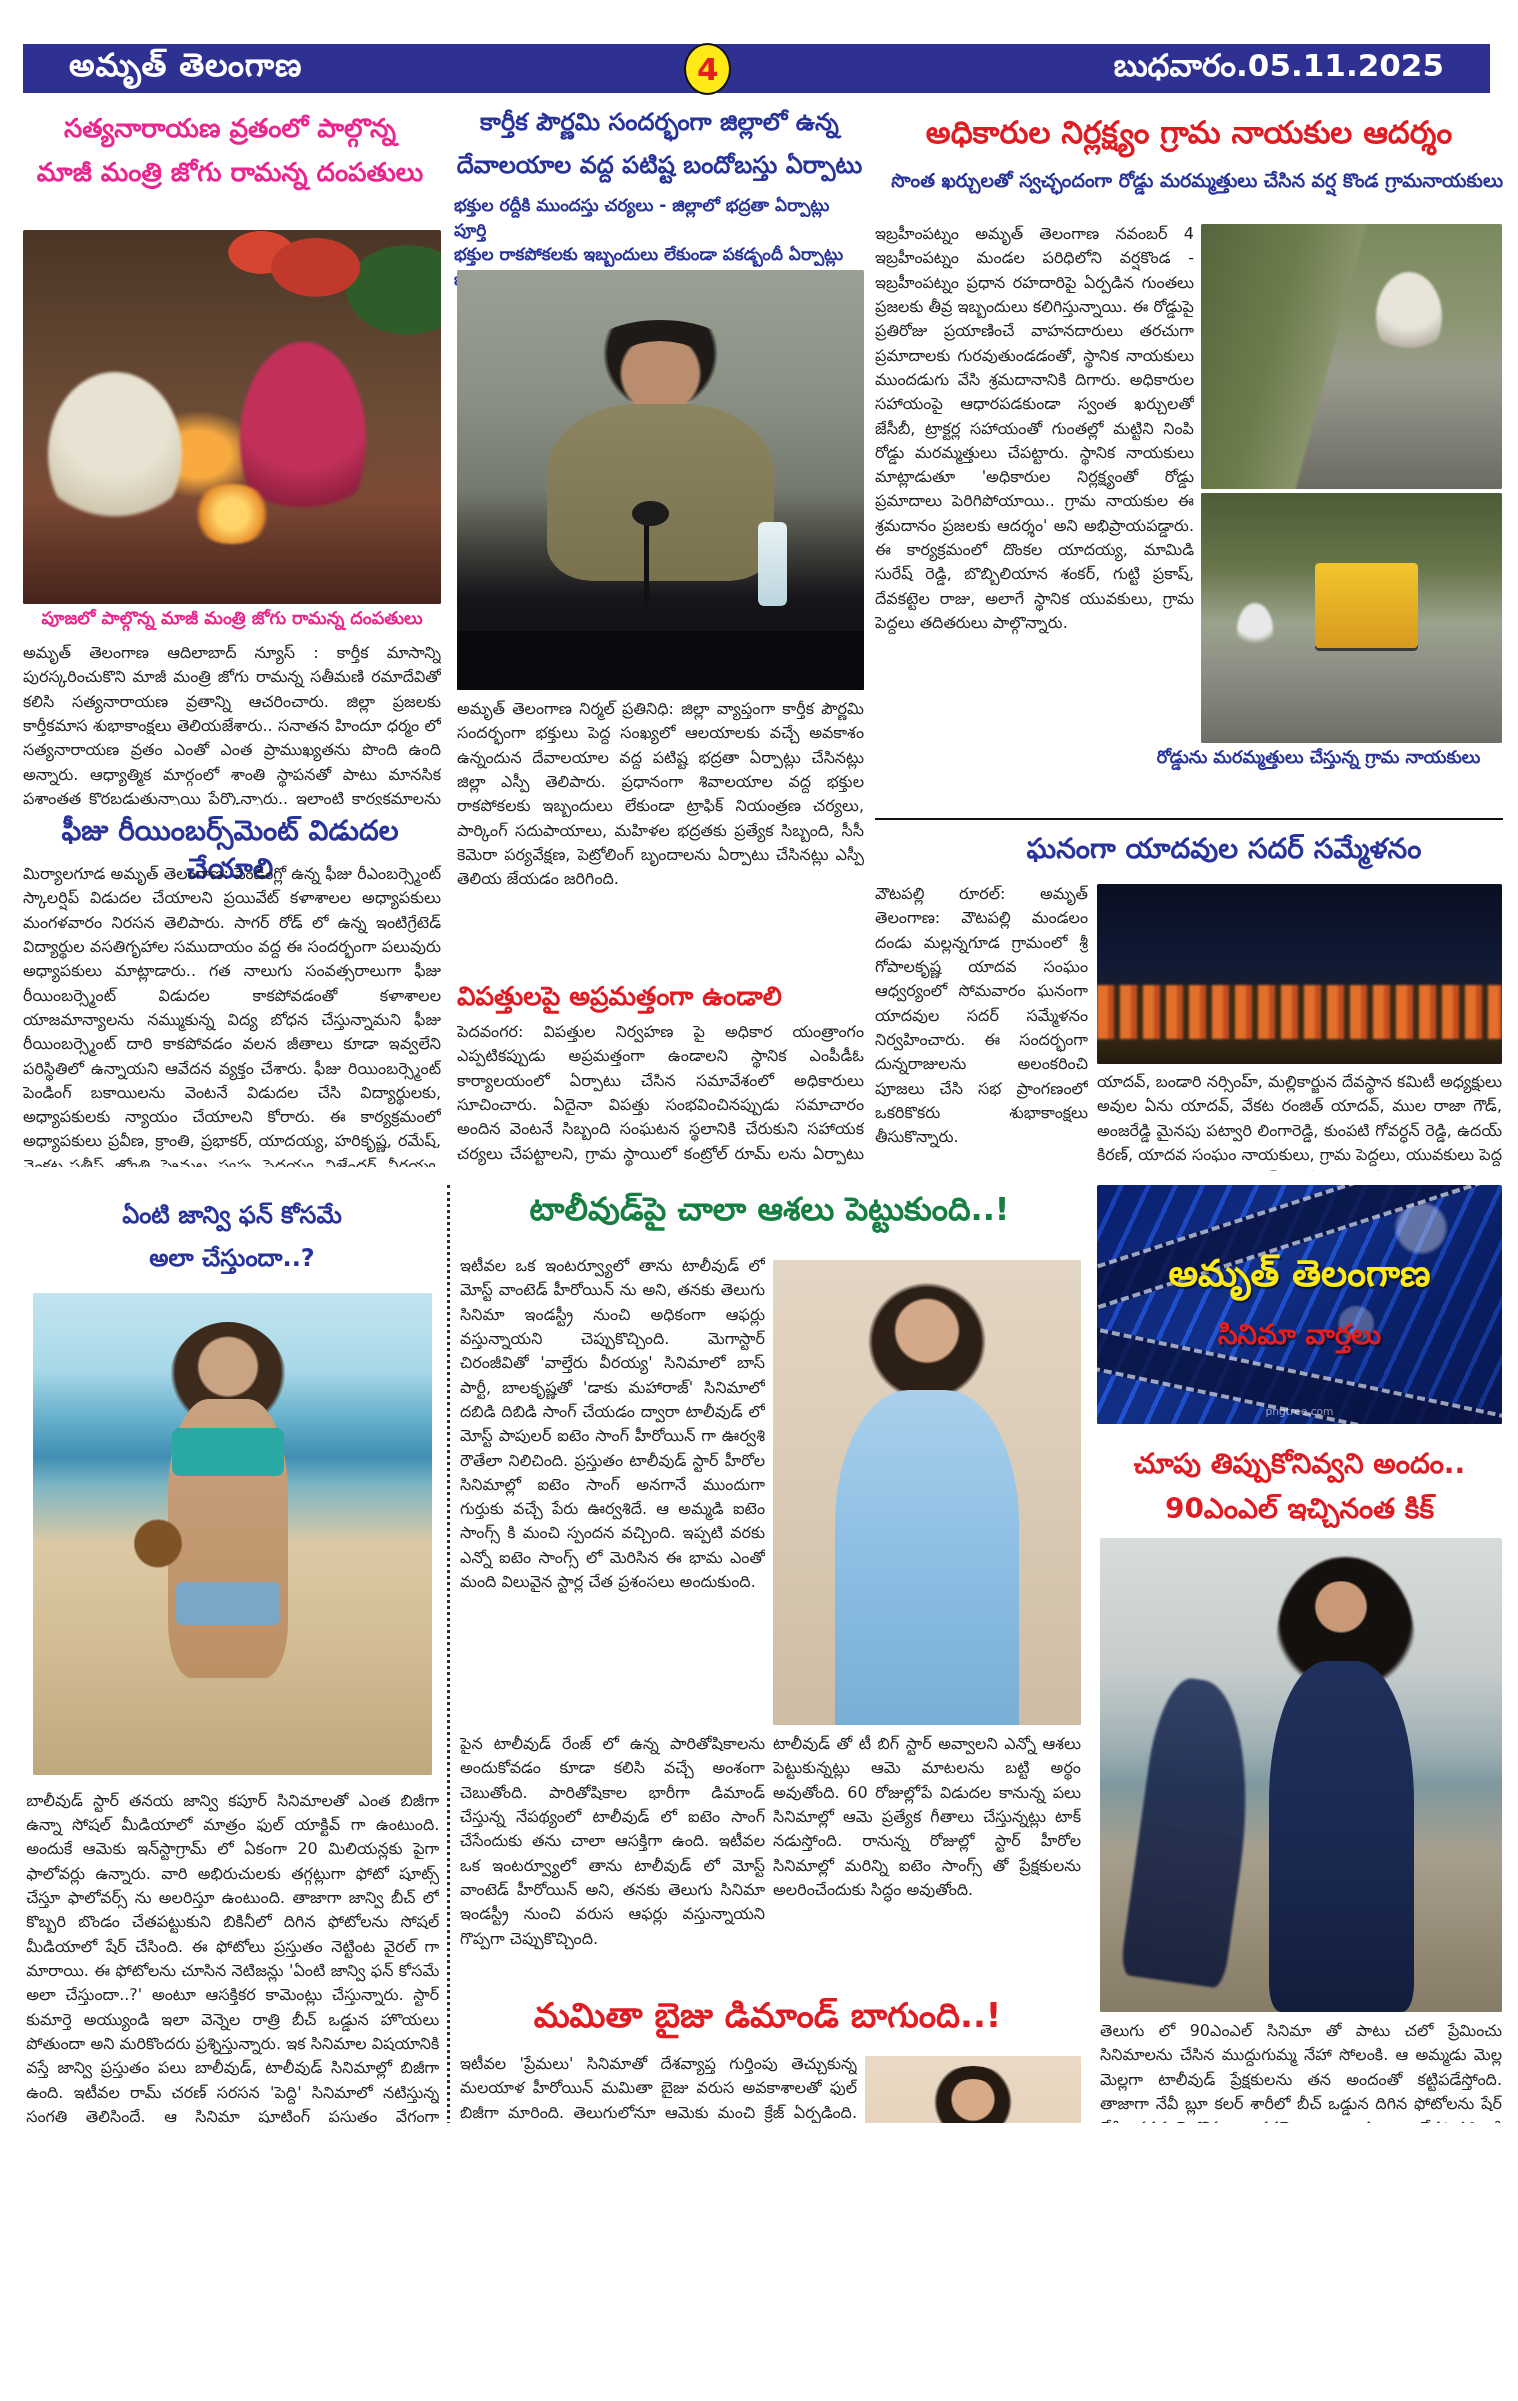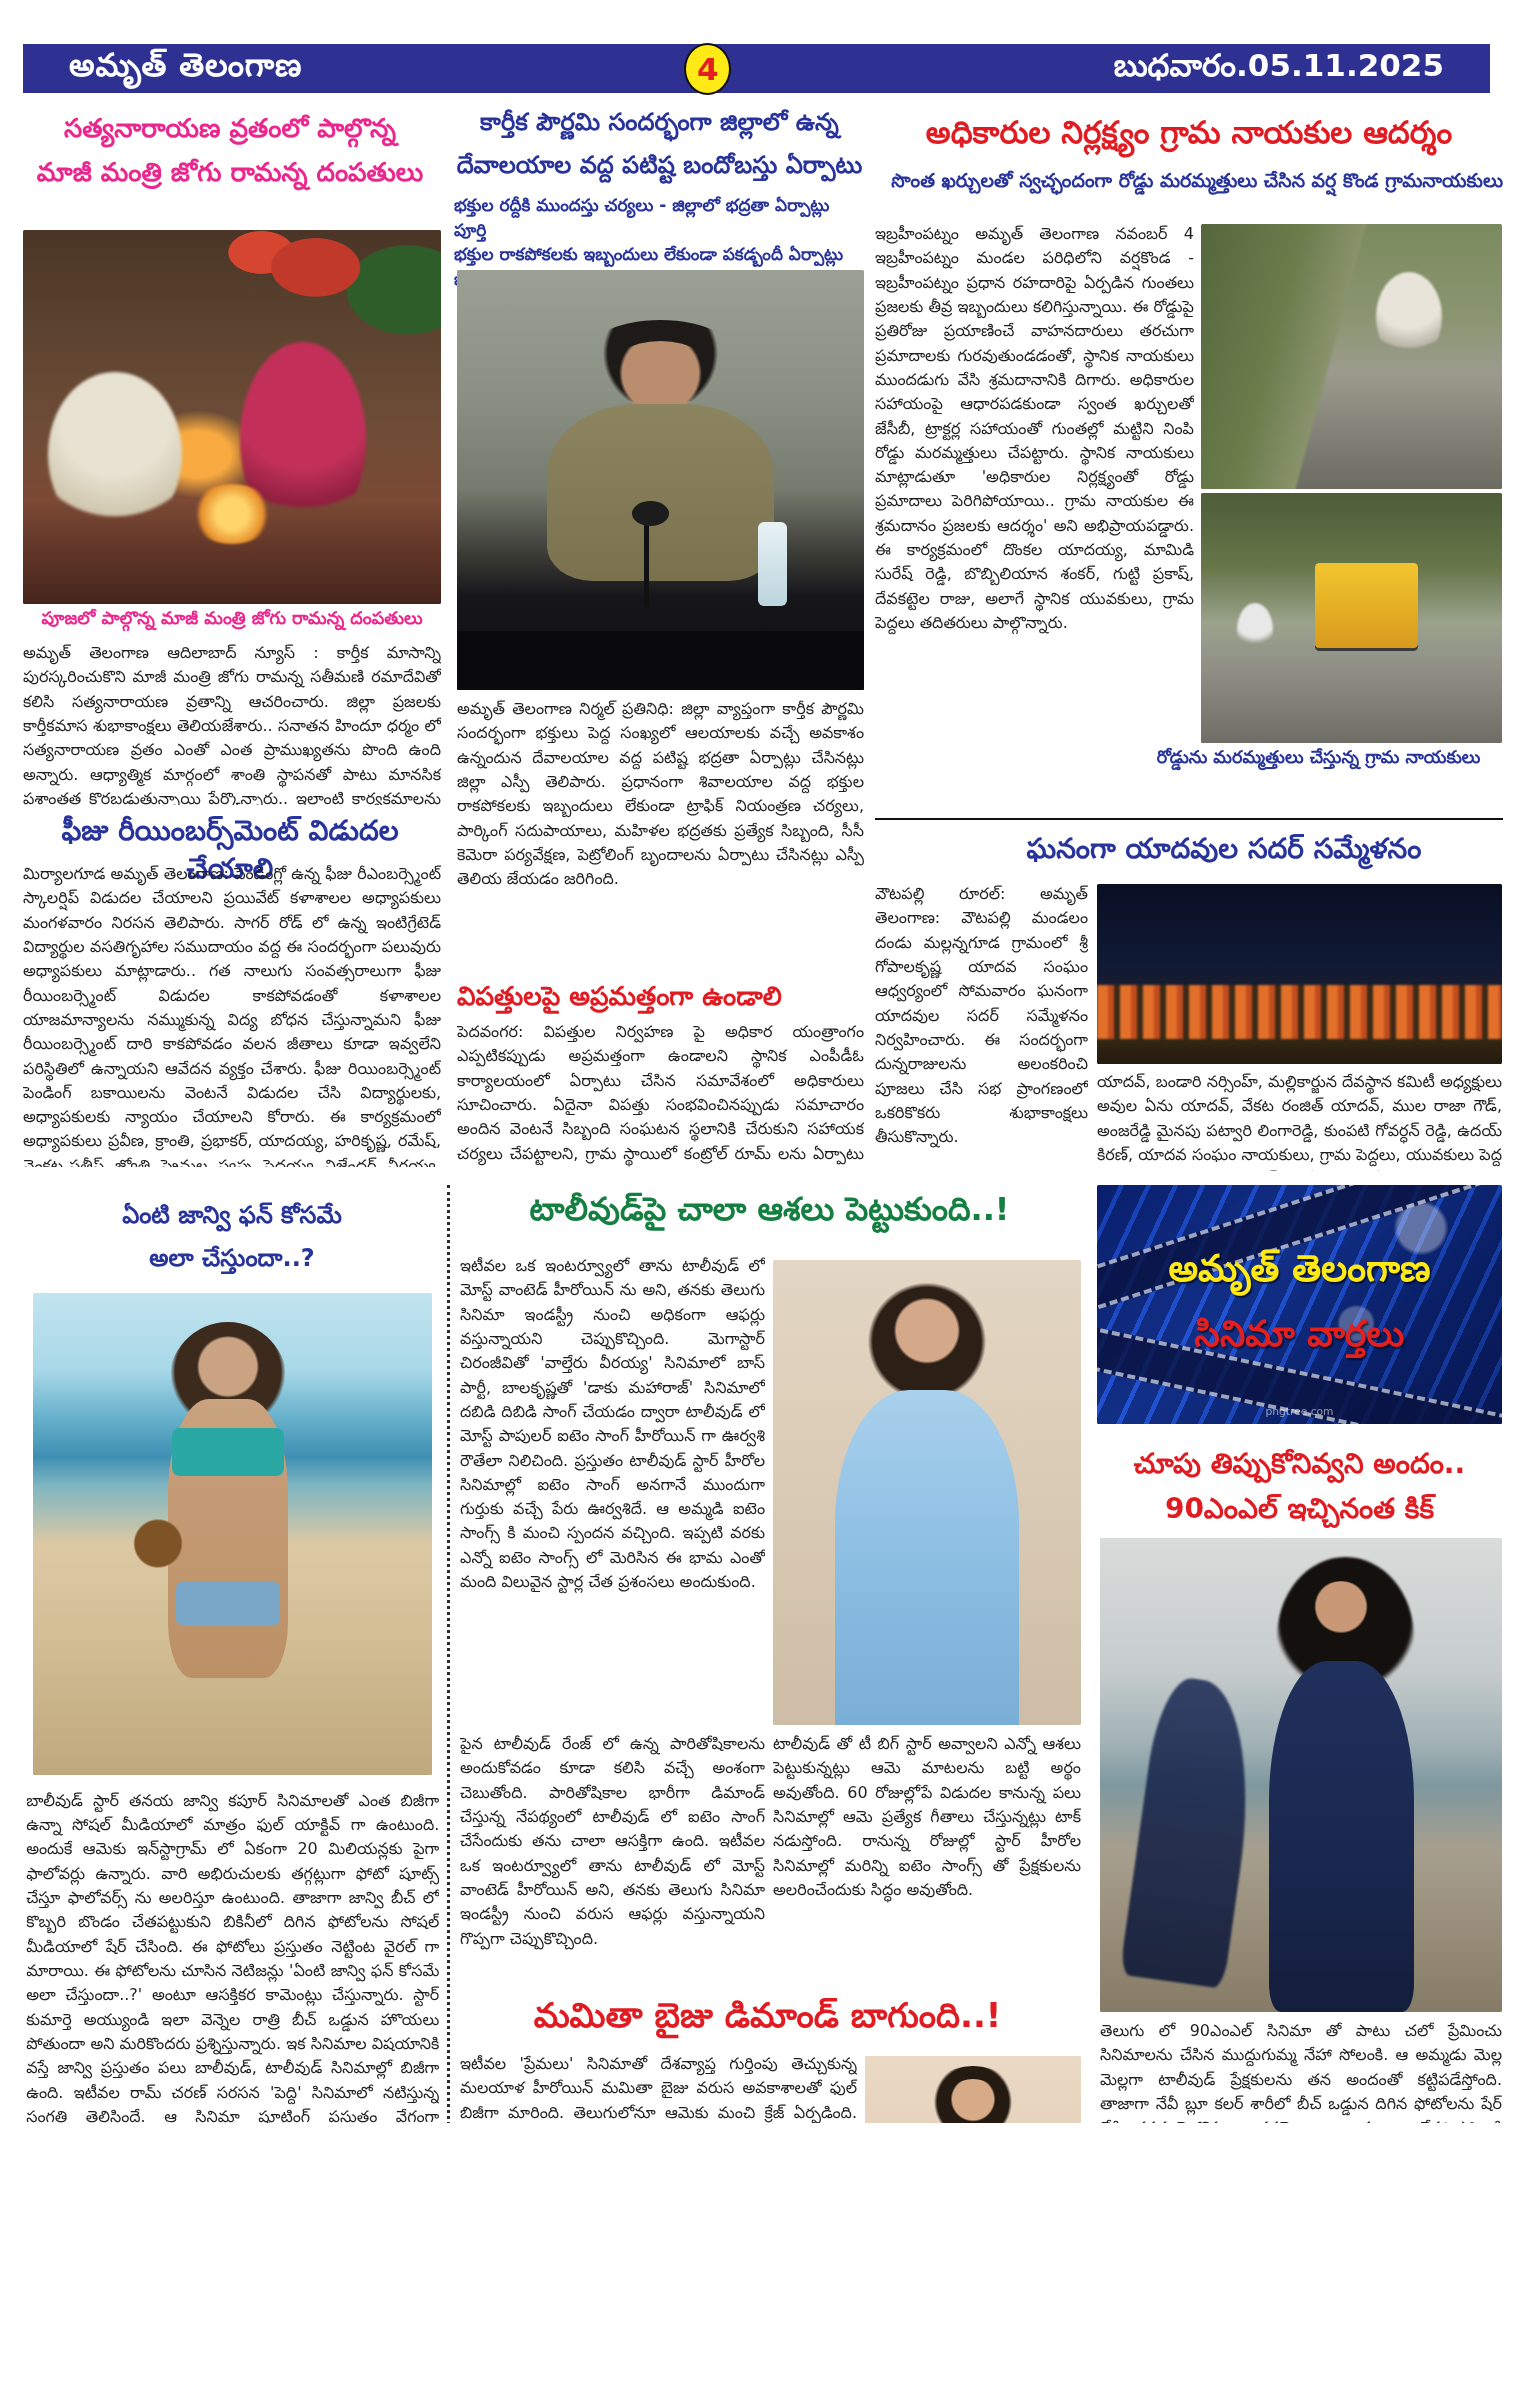--- a/index.html
+++ b/index.html
@@ -50,21 +50,21 @@
   .ph-neha{background:
     linear-gradient(180deg,#d8dcdb 0%,#c6cccc 28%,#9fb0b4 44%,#7e98a0 52%,#a79f8e 66%,#968c78 84%,#857b66 100%);}
   .ph-mamitha{background:linear-gradient(180deg,#ead9c4 0%,#e2cfb8 50%,#d8c3a8 100%);}
   .banner{background:
     radial-gradient(46px 46px at 80% 18%, rgba(255,255,255,.35) 0 50%, transparent 60%),
     radial-gradient(32px 32px at 64% 58%, rgba(255,255,255,.28) 0 50%, transparent 60%),
     repeating-linear-gradient(115deg, rgba(8,18,70,.55) 0 20px, rgba(40,85,210,.35) 20px 24.6px),
     linear-gradient(135deg,#0b2f9c 0%,#1e53d6 40%,#0b2f8e 70%,#061d5e 100%);
     display:flex;flex-direction:column;align-items:center;justify-content:center;gap:14px;position:relative;}
   .banner-l1{color:#ffe916;font-size:37px;font-weight:bold;text-shadow:1.5px 1.5px 1.5px rgba(0,0,0,.6);}
-  .banner-l2{color:#e41f1f;font-size:36px;font-weight:bold;text-shadow:1.5px 1.5px 1.5px rgba(0,0,0,.55);}
+  .banner-l2{color:#e41f1f;font-size:28px;font-weight:bold;text-shadow:1.5px 1.5px 1.5px rgba(0,0,0,.55);}
   .banner-wm{position:absolute;bottom:6.1px;left:0;right:0;text-align:center;color:rgba(255,255,255,.55);font-size:10.7px;}
   .strip{position:absolute;width:150%;height:35px;background:#0a1340;border-top:4.6px dashed rgba(255,255,255,.75);
          border-bottom:4.6px dashed rgba(255,255,255,.75);opacity:.8;}
   .footer{background:#2e3192;border:3.1px solid #e3241f;box-sizing:border-box;display:flex;
           flex-direction:column;align-items:center;justify-content:center;gap:4.6px;margin-top:39px;}
   .footer div{color:#ffffff;font-size:21px;font-weight:bold;letter-spacing:0.4px;text-align:center;}
   .dotted-right{border-right:3.8px dotted #2b2b2b;}
 </style>
 </head>
 <body>

